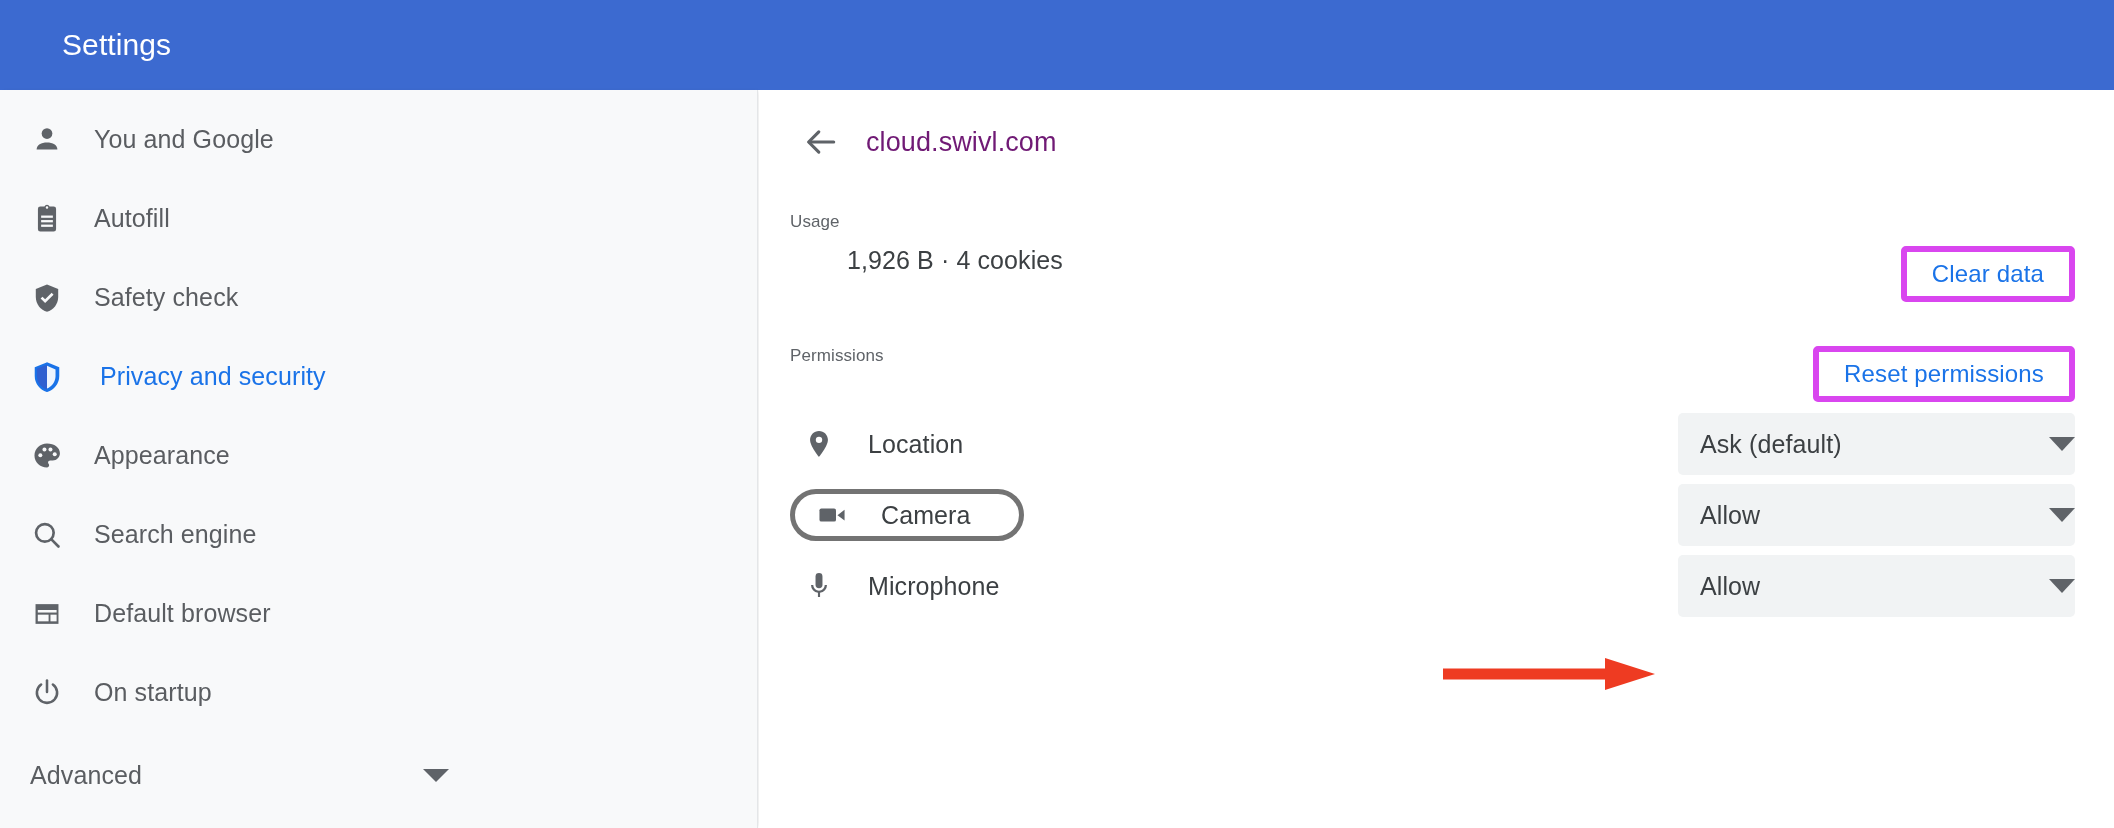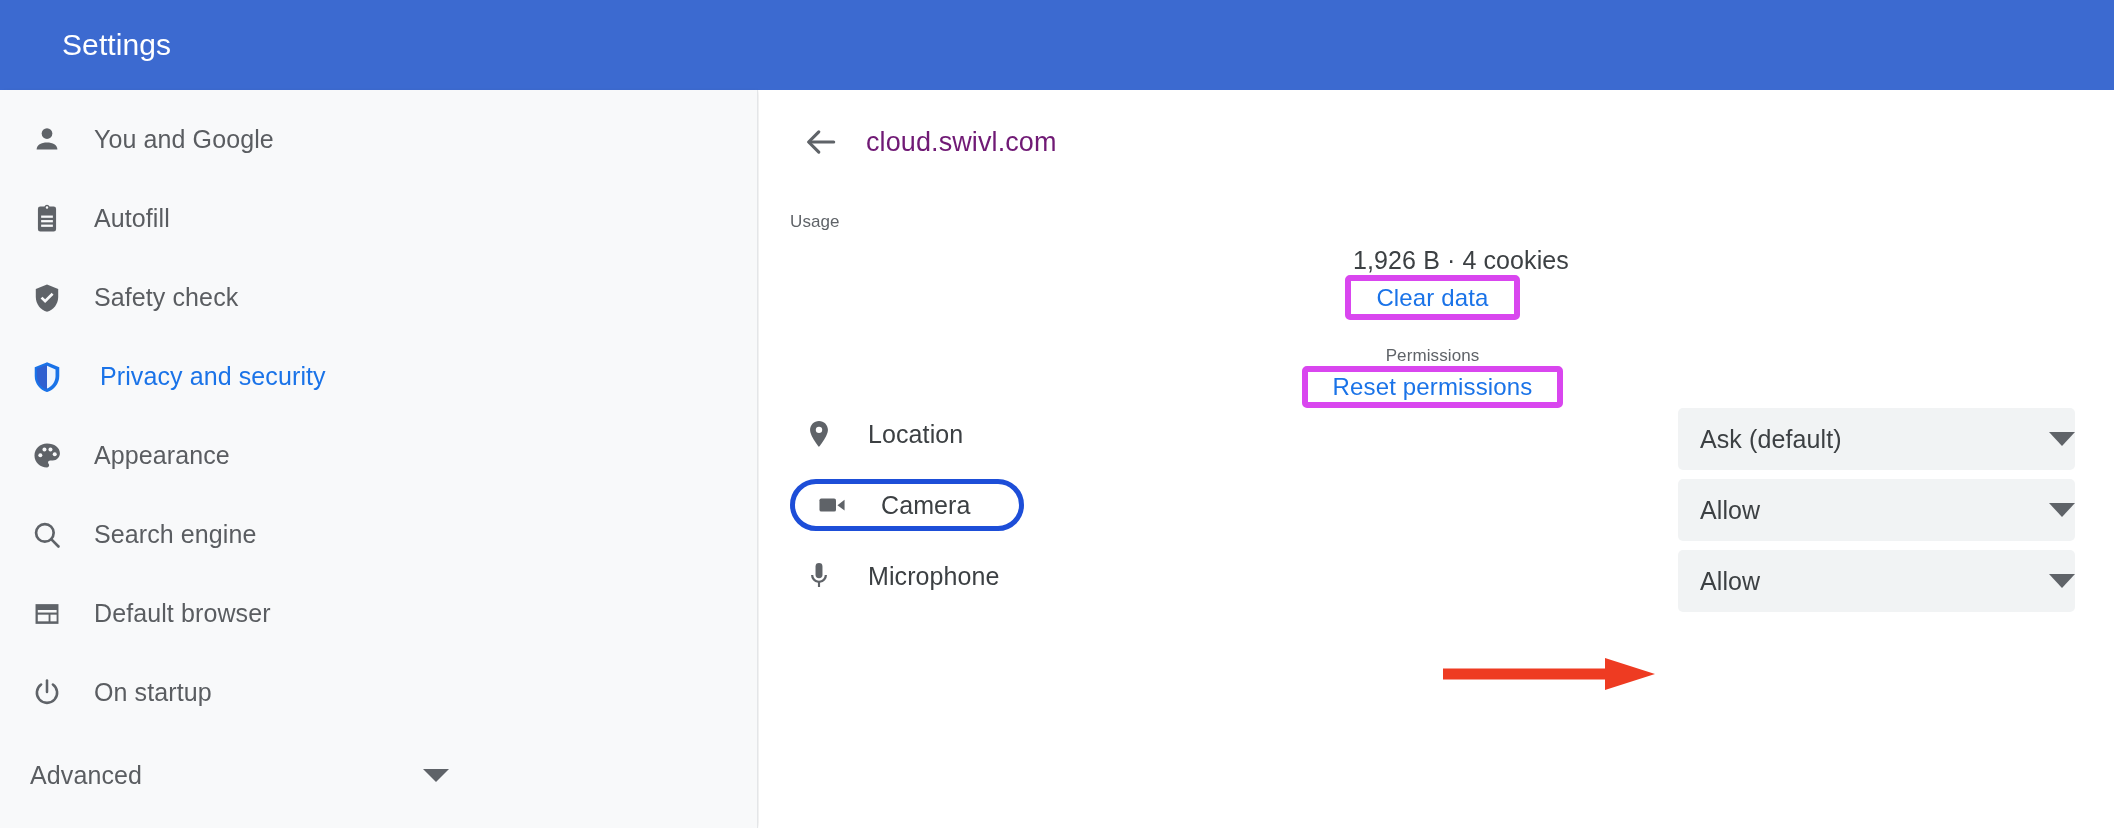--- a/index.html
+++ b/index.html
@@ -132,22 +132,22 @@
     letter-spacing: 0.1px;
   }
 
   .section-label {
     font-size: 17px; color: #5f6368;
     letter-spacing: 0.1px;
   }
   .usage-head { padding-left: 31px; margin-top: 18px; }
 
   .row {
-    display: flex; align-items: center;
-    padding-left: 31px; padding-right: 39px; flex-direction: column;
+    display: flex; 
+    padding-left: 31px; padding-right: 39px;
   }
   .usage-row { height: 74px; margin-top: 14px; }
   .usage-text {
     margin-left: 57px;
     font-size: 25px; color: #3c4043;
     letter-spacing: 0.1px;
   }
   .spacer { flex: 1; }
 
   .outline-btn {
@@ -162,33 +162,33 @@
     padding: 0 25px;
     height: 56px;
     display: flex; align-items: center; justify-content: center;
     cursor: pointer;
     white-space: nowrap;
   }
 
   .perm-head-row { height: 62px; margin-top: 26px; }
 
   .perm-row {
-    display: flex; align-items: flex-start;
+    display: flex; align-items: center;
     height: 72px;
     padding-left: 31px; padding-right: 39px;
     position: relative;
   }
   .perm-row + .perm-row { margin-top: -1px; }
   .perm-left {
     display: flex; align-items: center;
     padding: 9px 18px 9px 12px;
     border-radius: 28px;
   }
   .perm-left.highlighted {
-    border: 5px solid #1d4ed8;
+    border: 5px solid #737373;
     background: #ffffff;
     padding: 4px 48px 4px 20px;
   }
   .perm-icon {
     width: 34px; height: 34px;
     flex: none;
     display: flex; align-items: center; justify-content: center;
     color: #5f6368;
   }
   .perm-icon svg { display: block; }

